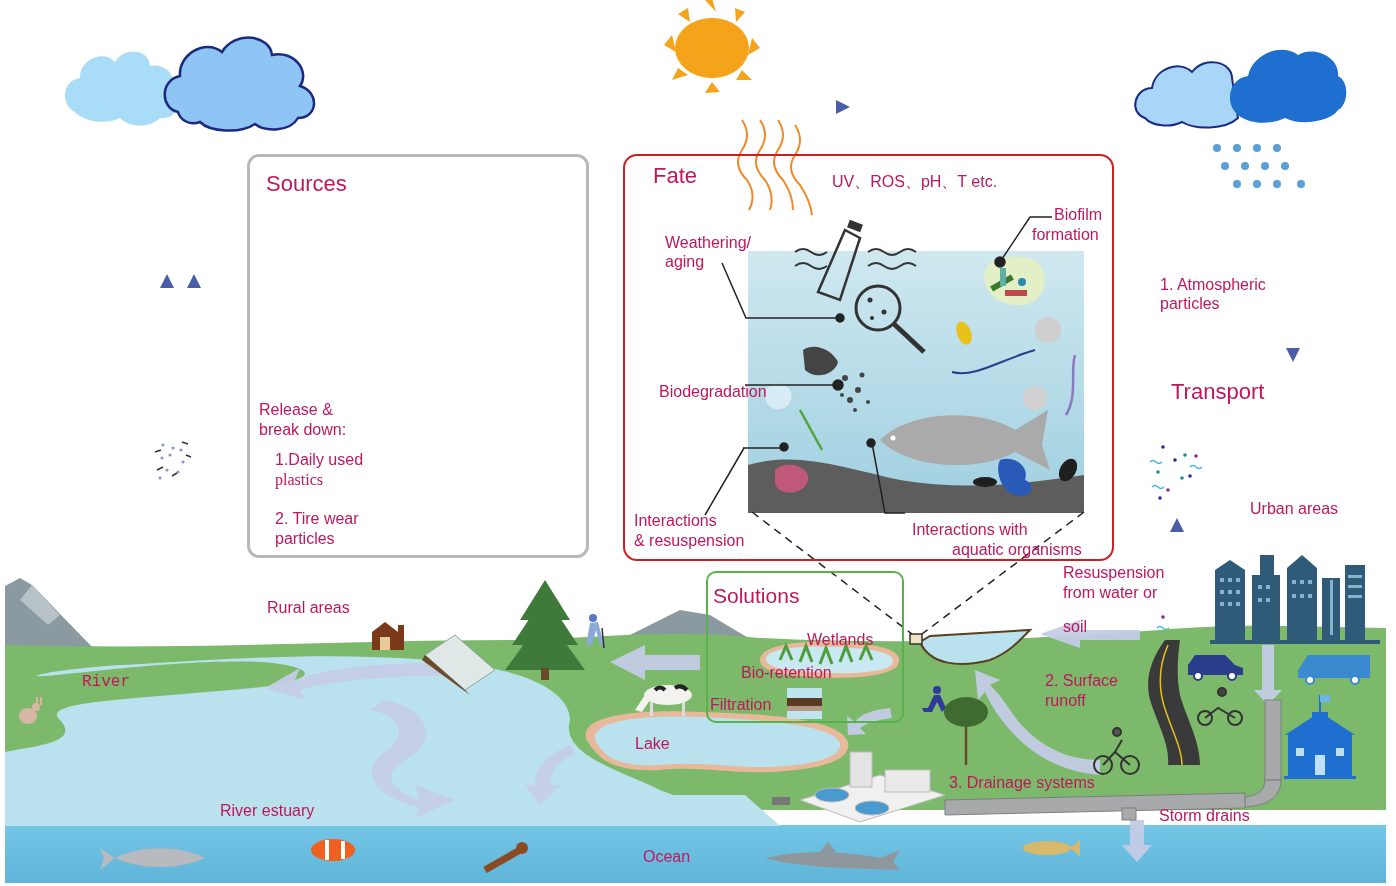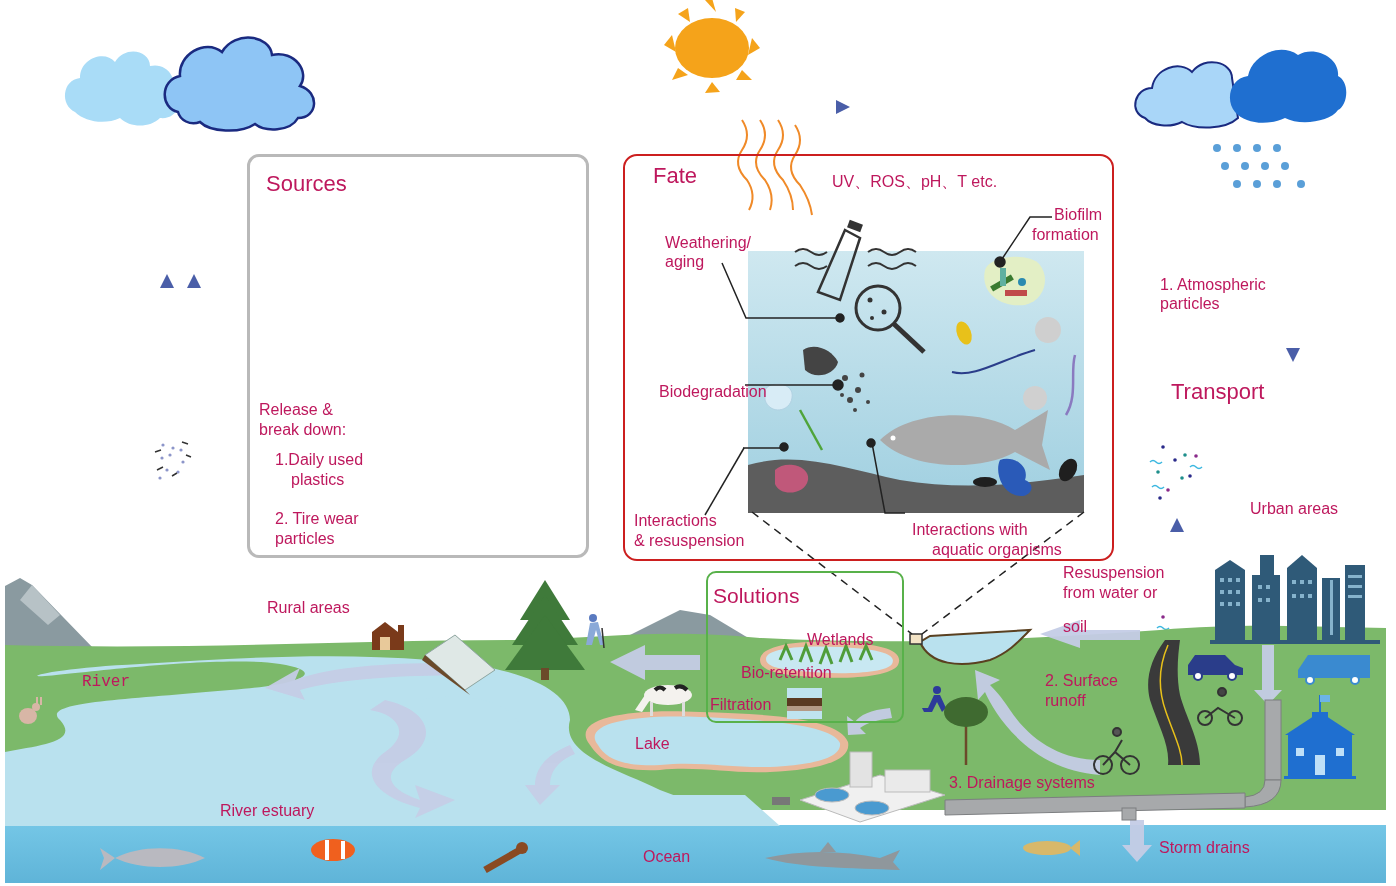--- a/index.html
+++ b/index.html
@@ -472,46 +472,46 @@
 </svg>
 
 <div class="box sources-box"></div>
 <div class="box fate-box" style="background:transparent;"></div>
 <div class="box solutions-box"></div>
 
 <div class="lbl title" style="left:266px;top:171px;">Sources</div>
 <div class="lbl" style="left:259px;top:400px;">Release &amp;</div>
 <div class="lbl" style="left:259px;top:420px;">break down:</div>
 <div class="lbl" style="left:275px;top:450px;">1.Daily used</div>
-<div class="lbl" style="left:291px;top:470px;">plastics</div>
+<div class="lbl" style="left:275px;top:470px;font-family:Liberation Serif, serif;">plastics</div>
 <div class="lbl" style="left:275px;top:509px;">2. Tire wear</div>
 <div class="lbl" style="left:275px;top:529px;">particles</div>
 
 <div class="lbl title" style="left:653px;top:163px;">Fate</div>
 <div class="lbl" style="left:832px;top:172px;">UV、ROS、pH、T etc.</div>
 <div class="lbl" style="left:665px;top:233px;">Weathering/</div>
 <div class="lbl" style="left:665px;top:252px;">aging</div>
 <div class="lbl" style="left:1054px;top:205px;">Biofilm</div>
 <div class="lbl" style="left:1032px;top:225px;text-align:center;">formation</div>
 <div class="lbl" style="left:659px;top:366px;margin-top:16px;">Biodegradation</div>
 <div class="lbl" style="left:634px;top:511px;">Interactions</div>
 <div class="lbl" style="left:634px;top:531px;">&amp; resuspension</div>
 <div class="lbl" style="left:912px;top:520px;text-align:right;">Interactions with</div>
-<div class="lbl" style="left:932px;top:540px;">aquatic organisms</div>
+<div class="lbl" style="left:952px;top:540px;">aquatic organisms</div>
 
 <div class="lbl title" style="left:1171px;top:379px;">Transport</div>
 <div class="lbl center" style="left:1160px;top:275px;width:140px;">1. Atmospheric</div>
 <div class="lbl center" style="left:1160px;top:294px;width:140px;">particles</div>
 <div class="lbl" style="left:1063px;top:563px;">Resuspension</div>
 <div class="lbl" style="left:1063px;top:583px;">from water or</div>
 <div class="lbl" style="left:1063px;top:603px;margin-top:14px;">soil</div>
 <div class="lbl center" style="left:1045px;top:671px;width:100px;">2. Surface</div>
 <div class="lbl center" style="left:1045px;top:691px;width:100px;">runoff</div>
 <div class="lbl" style="left:949px;top:773px;">3. Drainage systems</div>
-<div class="lbl" style="left:1159px;top:806px;margin-top:32px;">Storm drains</div>
+<div class="lbl" style="left:1159px;top:806px;">Storm drains</div>
 
 <div class="lbl title" style="left:713px;top:583px;font-size:21px;">Solutions</div>
 <div class="lbl" style="left:807px;top:630px;">Wetlands</div>
 <div class="lbl" style="left:741px;top:663px;">Bio-retention</div>
 <div class="lbl" style="left:710px;top:695px;">Filtration</div>
 
 <div class="lbl" style="left:267px;top:598px;">Rural areas</div>
 <div class="lbl" style="left:1250px;top:499px;">Urban areas</div>
 <div class="lbl" style="left:82px;top:673px;font-family:Liberation Mono, monospace;">River</div>
 <div class="lbl" style="left:635px;top:734px;">Lake</div>

